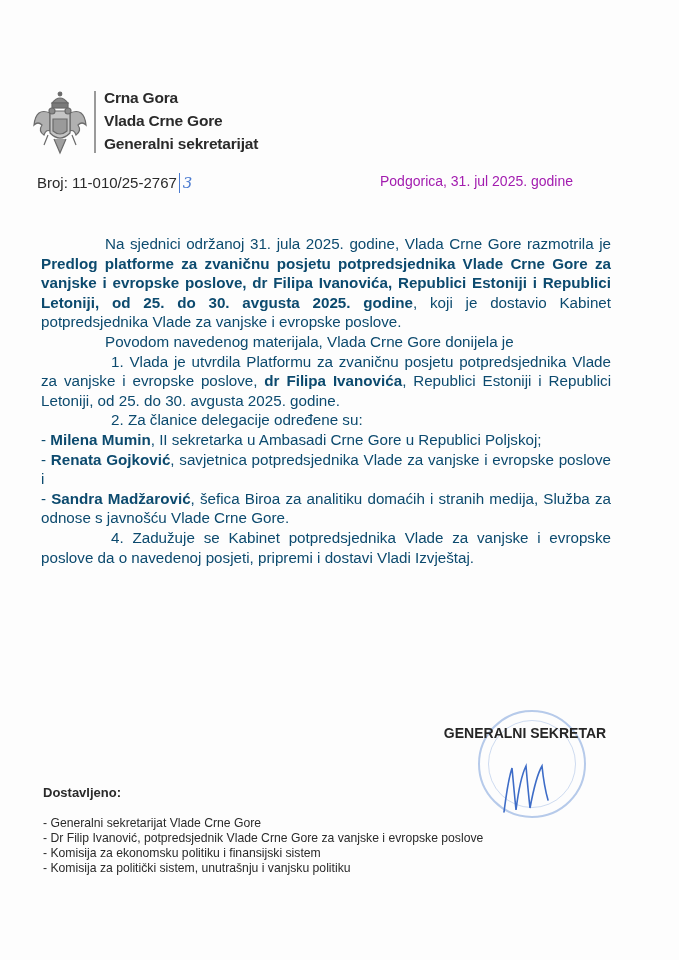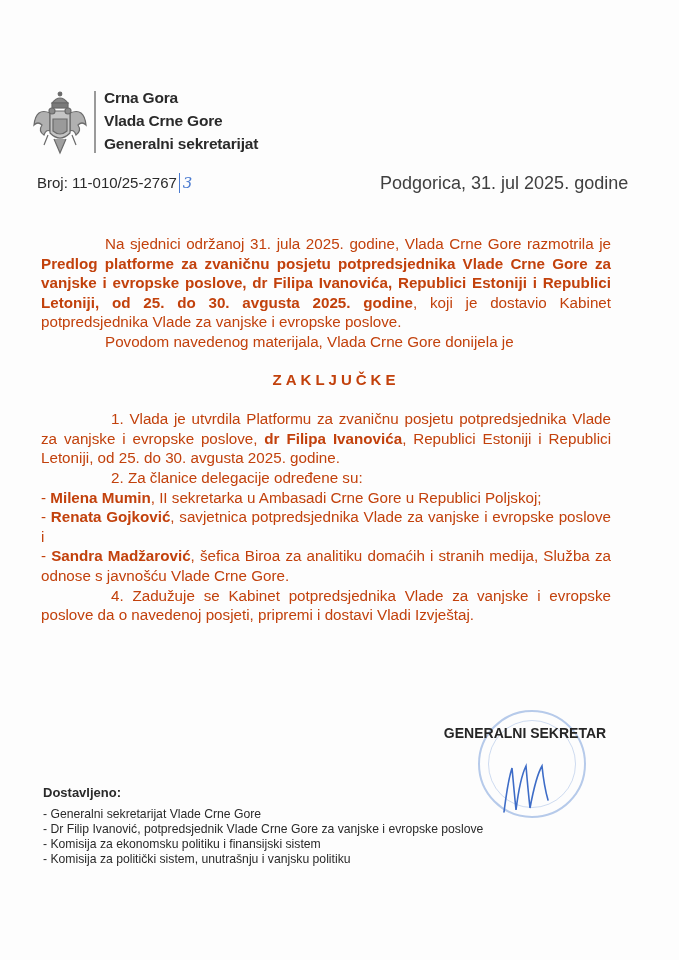--- a/index.html
+++ b/index.html
@@ -56,31 +56,31 @@
       border-left: 1.5px solid #4b7bd0;
       color: #4b7bd0;
       font-family: "DejaVu Serif", serif;
       font-style: italic;
       font-size: 15px;
       line-height: 20px;
     }
     .place-date {
       position: absolute;
       left: 380px; top: 173px;
-      font-size: 18px;
-      color: #404040;
+      font-size: 14px;
+      color: #a21caf;
     }
     
     .body {
       position: absolute;
       left: 41px; top: 234px;
       width: 570px;
       font-size: 15.2px;
       line-height: 19.6px;
-      color: #c2410c;
+      color: #0c4a6e;
       text-align: justify;
     }
     .body p { margin: 0; }
     .indent { text-indent: 64px; }
     .indent2 { text-indent: 70px; }
     .heading {
       text-align: center;
       font-weight: bold;
       letter-spacing: 4px;
       font-size: 15px;
@@ -126,21 +126,21 @@
       position: absolute;
       left: 43px; top: 785px;
       font-size: 12.2px;
       line-height: 15px;
       color: #2a2a2a;
       z-index: 2;
     }
     .dist-title {
       font-weight: bold;
       font-size: 13px;
-      margin-bottom: 7px;
+      margin-bottom: 16px;
     }
   </style>
 </head>
 <body>
 
 <div class="page">
 
   <svg class="emblem" viewBox="0 0 56 68">
     <g fill="none" stroke="#6a6a6a" stroke-width="1.2">
 
@@ -172,21 +172,20 @@
     <span>Broj: 11-010/25-2767</span><span class="broj-suffix">3</span>
   </div>
   <div class="place-date">Podgorica, 31. jul 2025. godine</div>
 
   <div class="body">
     <p class="indent">
       <span>Na sjednici održanoj 31. jula 2025. godine, Vlada Crne Gore razmotrila je </span><b>Predlog platforme za zvaničnu posjetu potpredsjednika Vlade Crne Gore za vanjske i evropske poslove, dr Filipa Ivanovića, Republici Estoniji i Republici Letoniji, od 25. do 30. avgusta 2025. godine</b><span>, koji je dostavio Kabinet potpredsjednika Vlade za vanjske i evropske poslove.</span>
     </p>
     <p class="indent">Povodom navedenog materijala, Vlada Crne Gore donijela je</p>
 
-    <p class="heading">ZAKLJUČKE</p>
 
     <p class="indent2">
       <span>1. Vlada je utvrdila Platformu za zvaničnu posjetu potpredsjednika Vlade za vanjske i evropske poslove, </span><b>dr Filipa Ivanovića</b><span>, Republici Estoniji i Republici Letoniji, od 25. do 30. avgusta 2025. godine.</span>
     </p>
     <p class="indent2">2. Za članice delegacije određene su:</p>
     <p>
       <span>- </span><b>Milena Mumin</b><span>, II sekretarka u Ambasadi Crne Gore u Republici Poljskoj;</span>
     </p>
     <p>
       <span>- </span><b>Renata Gojković</b><span>, savjetnica potpredsjednika Vlade za vanjske i evropske poslove i</span>

